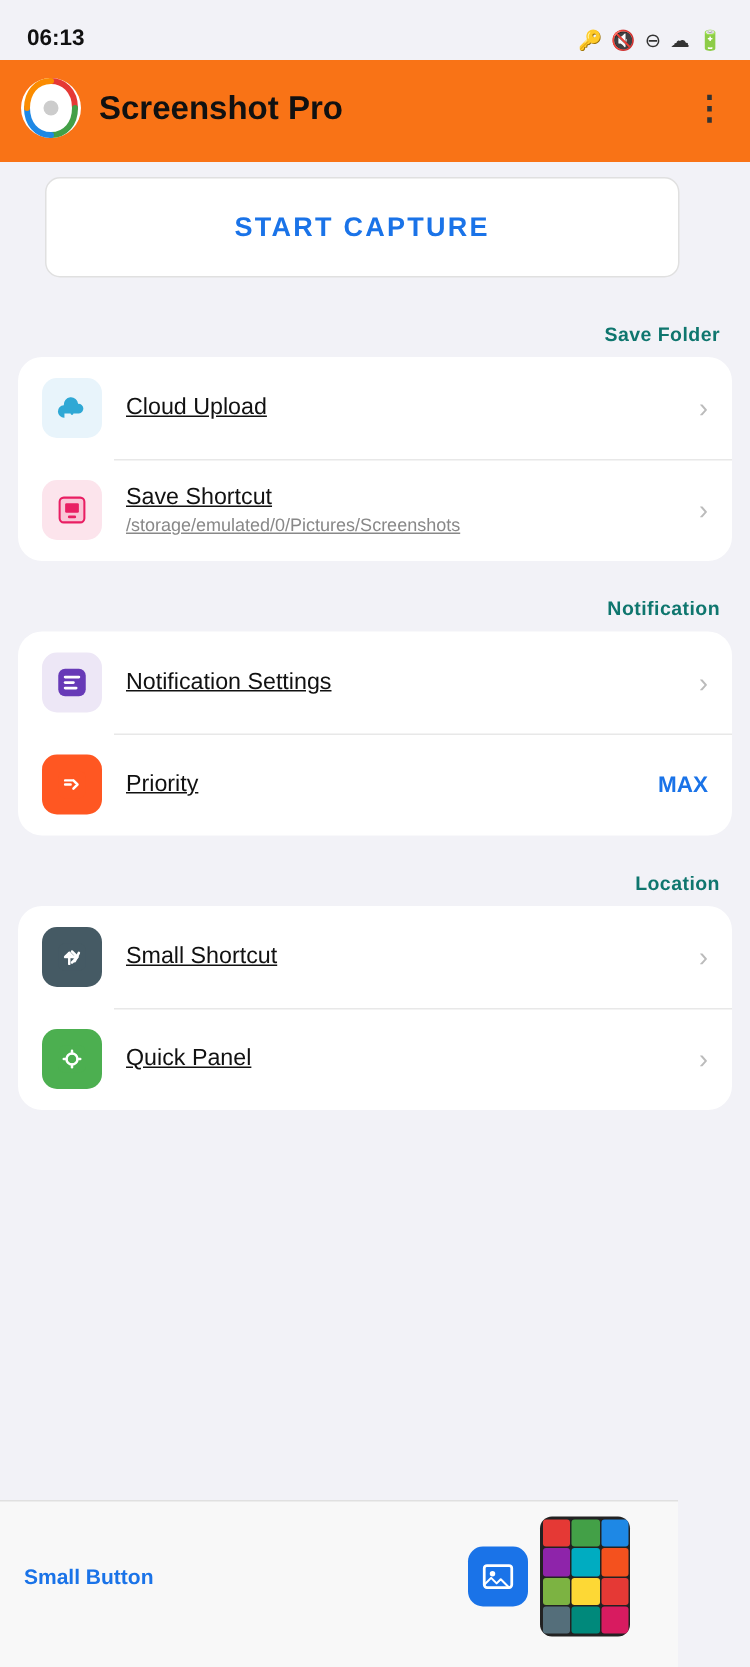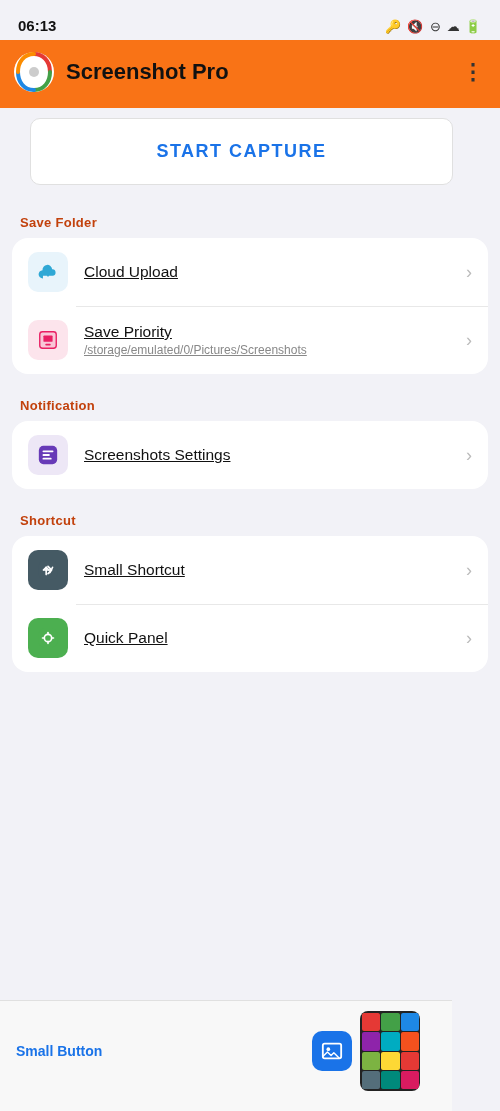--- a/index.html
+++ b/index.html
@@ -79,23 +79,24 @@
       color: #1a73e8;
       letter-spacing: 1.5px;
       cursor: pointer;
       text-align: center;
     }
 
     
     .section-label {
       font-size: 13px;
       font-weight: 600;
-      color: #c2410c;
-      padding: 0 20px 8px 20px;
+      color: #0f766e;
+      padding: 0 20px 8px 36px;
       letter-spacing: 0.3px;
+      text-align: right;
     }
 
     
     .card {
       background: #fff;
       border-radius: 16px;
       margin: 0 12px 24px 12px;
       overflow: hidden;
     }
     .card-item {
@@ -305,46 +306,58 @@
     <div class="card-item">
       <div class="card-icon icon-save">
         <svg width="22" height="22" viewBox="0 0 24 24" fill="none">
             <rect x="3" y="3" width="18" height="18" rx="3" fill="#e91e63" opacity="0.15"></rect>
             <rect x="3" y="3" width="18" height="18" rx="3" stroke="#e91e63" stroke-width="1.5"></rect>
             <rect x="7" y="7" width="10" height="7" rx="1" fill="#e91e63"></rect>
             <rect x="9" y="16" width="6" height="2" rx="1" fill="#e91e63"></rect>
           </svg>
       </div>
       <div class="card-text">
-        <div class="card-main-text">Save Priority</div>
+        <div class="card-main-text">Save Shortcut</div>
         <div class="card-sub-text">/storage/emulated/0/Pictures/Screenshots</div>
       </div>
       <span class="card-chevron">›</span>
     </div>
   </div>
 
   <div class="section-label">Notification</div>
   <div class="card">
     <div class="card-item">
       <div class="card-icon icon-notif">
         <svg width="22" height="22" viewBox="0 0 24 24" fill="none">
             <rect x="2" y="2" width="20" height="20" rx="5" fill="#673ab7"></rect>
             <rect x="6" y="7" width="12" height="2" rx="1" fill="white"></rect>
             <rect x="6" y="11" width="8" height="2" rx="1" fill="white"></rect>
             <rect x="6" y="15" width="10" height="2" rx="1" fill="white"></rect>
           </svg>
       </div>
       <div class="card-text">
-        <div class="card-main-text">Screenshots Settings</div>
+        <div class="card-main-text">Notification Settings</div>
       </div>
       <span class="card-chevron">›</span>
     </div>
-  </div>
-
-  <div class="section-label">Shortcut</div>
+    <div class="card-item">
+      <div class="card-icon icon-priority">
+        <svg width="22" height="22" viewBox="0 0 24 24" fill="none">
+            <rect x="2" y="2" width="20" height="20" rx="5" fill="#ff5722"></rect>
+            <path d="M7 9h6M7 12h4M13 15l3-3-3-3" stroke="white" stroke-width="1.8" stroke-linecap="round" stroke-linejoin="round"></path>
+          </svg>
+      </div>
+      <div class="card-text">
+        <div class="card-main-text">Priority</div>
+      </div>
+      <span class="card-value">MAX</span>
+    </div>
+  </div>
+
+  <div class="section-label">Location</div>
   <div class="card">
     <div class="card-item">
       <div class="card-icon icon-shortcut">
         <svg width="22" height="22" viewBox="0 0 24 24" fill="none">
             <rect x="2" y="2" width="20" height="20" rx="5" fill="#455a64"></rect>
             <path d="M8 12l4-4 4 4M12 8v8" stroke="white" stroke-width="1.8" stroke-linecap="round" stroke-linejoin="round" transform="rotate(90 12 12)"></path>
             <path d="M7 12l3-3 3 3" stroke="white" stroke-width="1.8" stroke-linecap="round" stroke-linejoin="round"></path>
             <path d="M10 9v8" stroke="white" stroke-width="1.8" stroke-linecap="round"></path>
             <path d="M14 15l3-6" stroke="white" stroke-width="1.8" stroke-linecap="round"></path>
           </svg>

